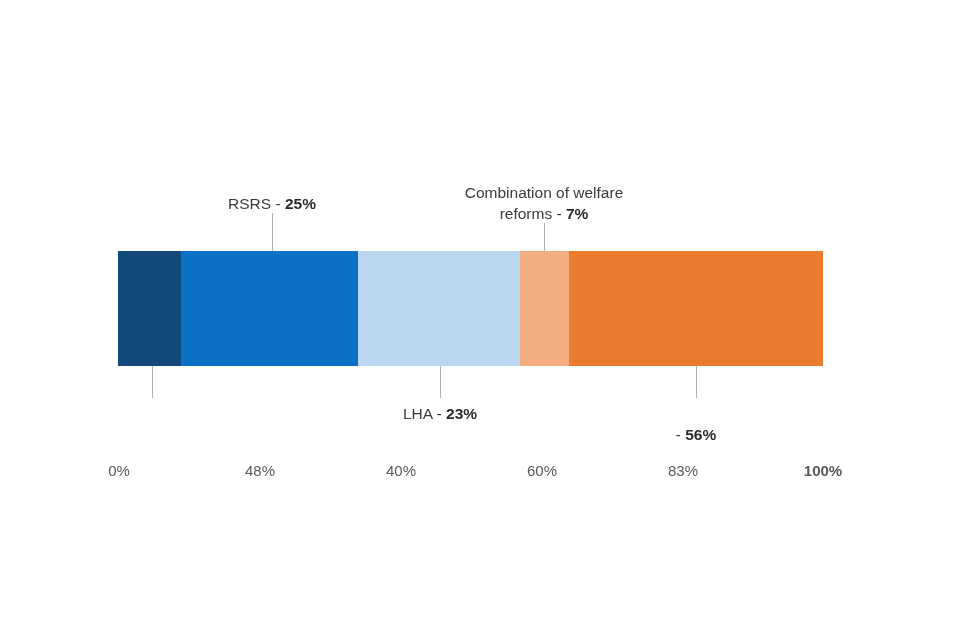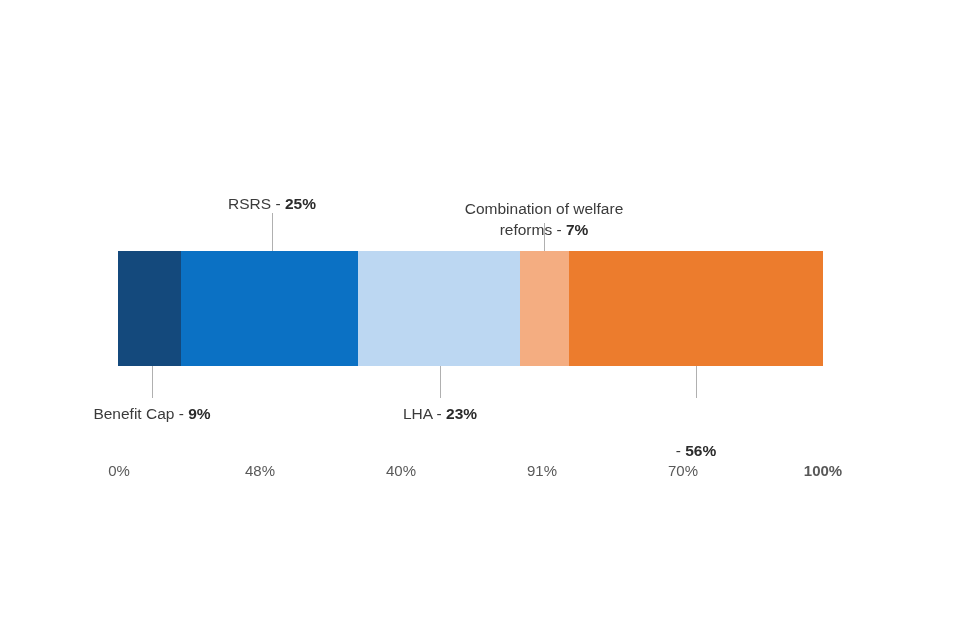--- a/index.html
+++ b/index.html
@@ -44,21 +44,20 @@
   .callout {
     position: absolute;
     font-size: 15.5px;
     color: #3b3b3b;
     line-height: 21px;
     white-space: nowrap;
     text-align: center;
   }
   .callout.wrap {
     white-space: normal;
-    margin-top: 16px;
   }
   .callout .value {
     font-weight: bold;
     color: #2b2b2b;
   }
   .callout .sep {
     color: #3b3b3b;
   }
 
   
@@ -104,40 +103,35 @@
     <span class="value">25%</span>
   </div>
 
   <div class="callout wrap" style="left:444px; top:182px; width:200px;">
     <span>Combination of welfare</span><br>
     <span>reforms</span>
     <span class="sep">-</span>
     <span class="value">7%</span>
   </div>
 
-  <div class="callout" style="left:52px; top:403px; width:200px;">
-    <span>Benefit Cap</span>
-    <span class="sep">-</span>
-    <span class="value">9%</span>
-  </div>
 
   <div class="callout" style="left:340px; top:403px; width:200px;">
     <span>LHA</span>
     <span class="sep">-</span>
     <span class="value">23%</span>
   </div>
 
   <div class="callout wrap" style="left:576px; top:403px; width:240px;">
     <br>
     <span class="sep">-</span>
     <span class="value">56%</span>
   </div>
 
   <div class="axis">
     <span class="tick-label" style="left:119px;">0%</span>
     <span class="tick-label" style="left:260px;">48%</span>
     <span class="tick-label" style="left:401px;">40%</span>
-    <span class="tick-label" style="left:542px;">91%</span>
-    <span class="tick-label" style="left:683px;">70%</span>
+    <span class="tick-label" style="left:542px;">60%</span>
+    <span class="tick-label" style="left:683px;">83%</span>
     <span class="tick-label" style="left:823px;font-weight:bold;">100%</span>
   </div>
 
 </div>
 
 </body></html>

